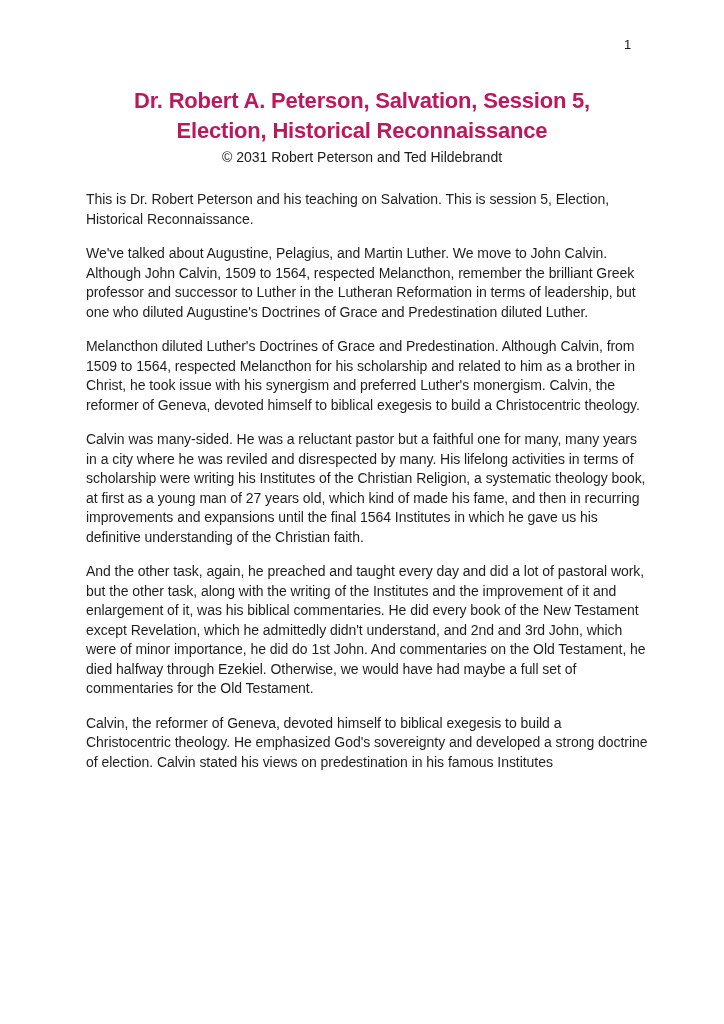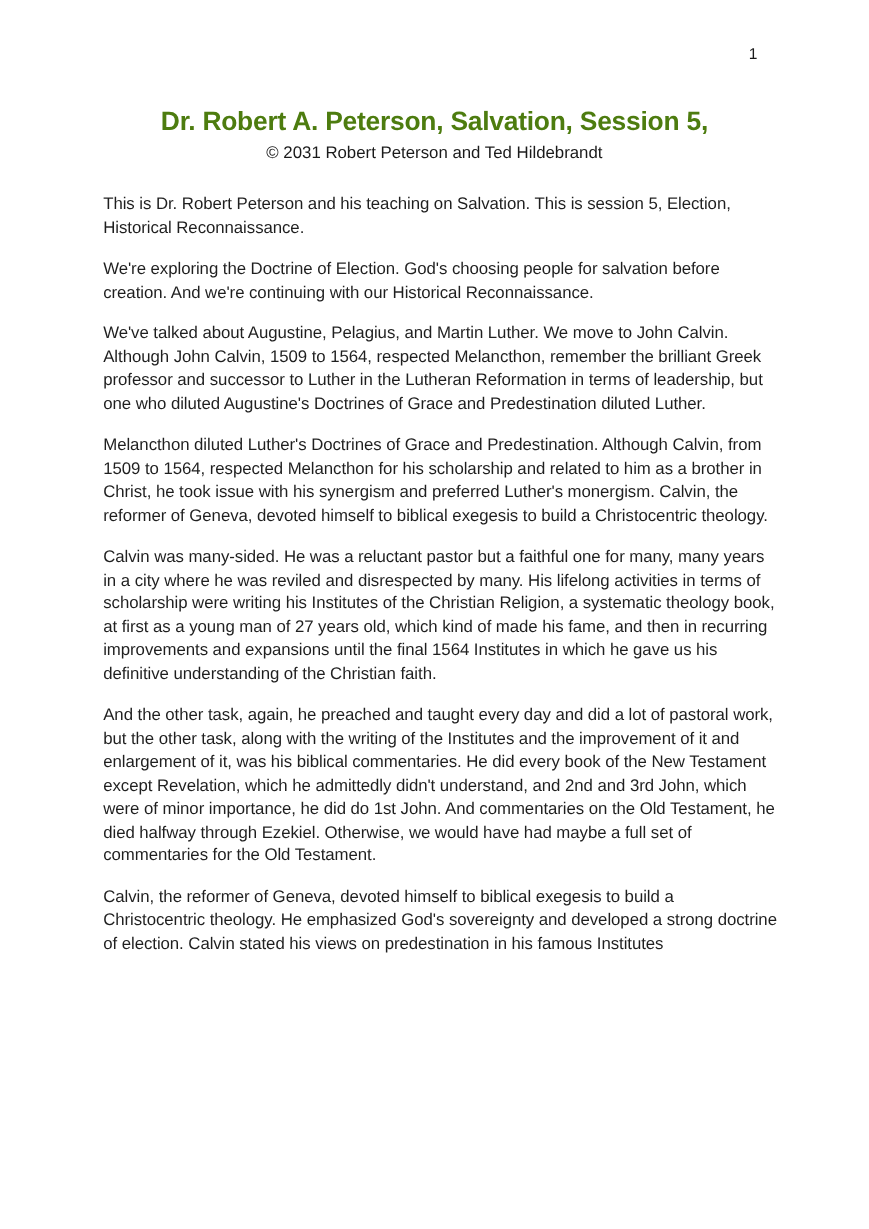--- a/index.html
+++ b/index.html
@@ -28,21 +28,21 @@
   }
   .title-block {
     padding-top: 86px;
     text-align: center;
   }
   .title-line {
     font-size: 22px;
     font-weight: bold;
     line-height: 30px;
     letter-spacing: -0.2px;
-    color: #4d7c0f;
+    color: #be185d;
   }
   .copyright {
     font-size: 14px;
     line-height: 19px;
     margin-top: 2px;
     color: #1a1a1a;
   }
   .body-text {
     margin: 23px 74px 0 86px;
     font-size: 14px;
@@ -57,26 +57,26 @@
 </style>
 </head>
 <body>
 
 <div class="page">
 
   <div class="page-number">1</div>
 
   <div class="title-block">
     <div class="title-line">Dr. Robert A. Peterson, Salvation, Session 5,</div>
+    <div class="title-line">Election, Historical Reconnaissance</div>
     <div class="copyright">© 2031 Robert Peterson and Ted Hildebrandt</div>
   </div>
 
   <div class="body-text">
     <p>This is Dr. Robert Peterson and his teaching on Salvation. This is session 5, Election, Historical Reconnaissance.</p>
-    <p>We're exploring the Doctrine of Election. God's choosing people for salvation before creation. And we're continuing with our Historical Reconnaissance.</p>
     <p>We've talked about Augustine, Pelagius, and Martin Luther. We move to John Calvin. Although John Calvin, 1509 to 1564, respected Melancthon, remember the brilliant Greek professor and successor to Luther in the Lutheran Reformation in terms of leadership, but one who diluted Augustine's Doctrines of Grace and Predestination diluted Luther.</p>
     <p>Melancthon diluted Luther's Doctrines of Grace and Predestination. Although Calvin, from 1509 to 1564, respected Melancthon for his scholarship and related to him as a brother in Christ, he took issue with his synergism and preferred Luther's monergism. Calvin, the reformer of Geneva, devoted himself to biblical exegesis to build a Christocentric theology.</p>
     <p>Calvin was many-sided. He was a reluctant pastor but a faithful one for many, many years in a city where he was reviled and disrespected by many. His lifelong activities in terms of scholarship were writing his Institutes of the Christian Religion, a systematic theology book, at first as a young man of 27 years old, which kind of made his fame, and then in recurring improvements and expansions until the final 1564 Institutes in which he gave us his definitive understanding of the Christian faith.</p>
     <p>And the other task, again, he preached and taught every day and did a lot of pastoral work, but the other task, along with the writing of the Institutes and the improvement of it and enlargement of it, was his biblical commentaries. He did every book of the New Testament except Revelation, which he admittedly didn't understand, and 2nd and 3rd John, which were of minor importance, he did do 1st John. And commentaries on the Old Testament, he died halfway through Ezekiel. Otherwise, we would have had maybe a full set of commentaries for the Old Testament.</p>
     <p>Calvin, the reformer of Geneva, devoted himself to biblical exegesis to build a Christocentric theology. He emphasized God's sovereignty and developed a strong doctrine of election. Calvin stated his views on predestination in his famous Institutes</p>
   </div>
 
 </div>
 
 </body></html>

